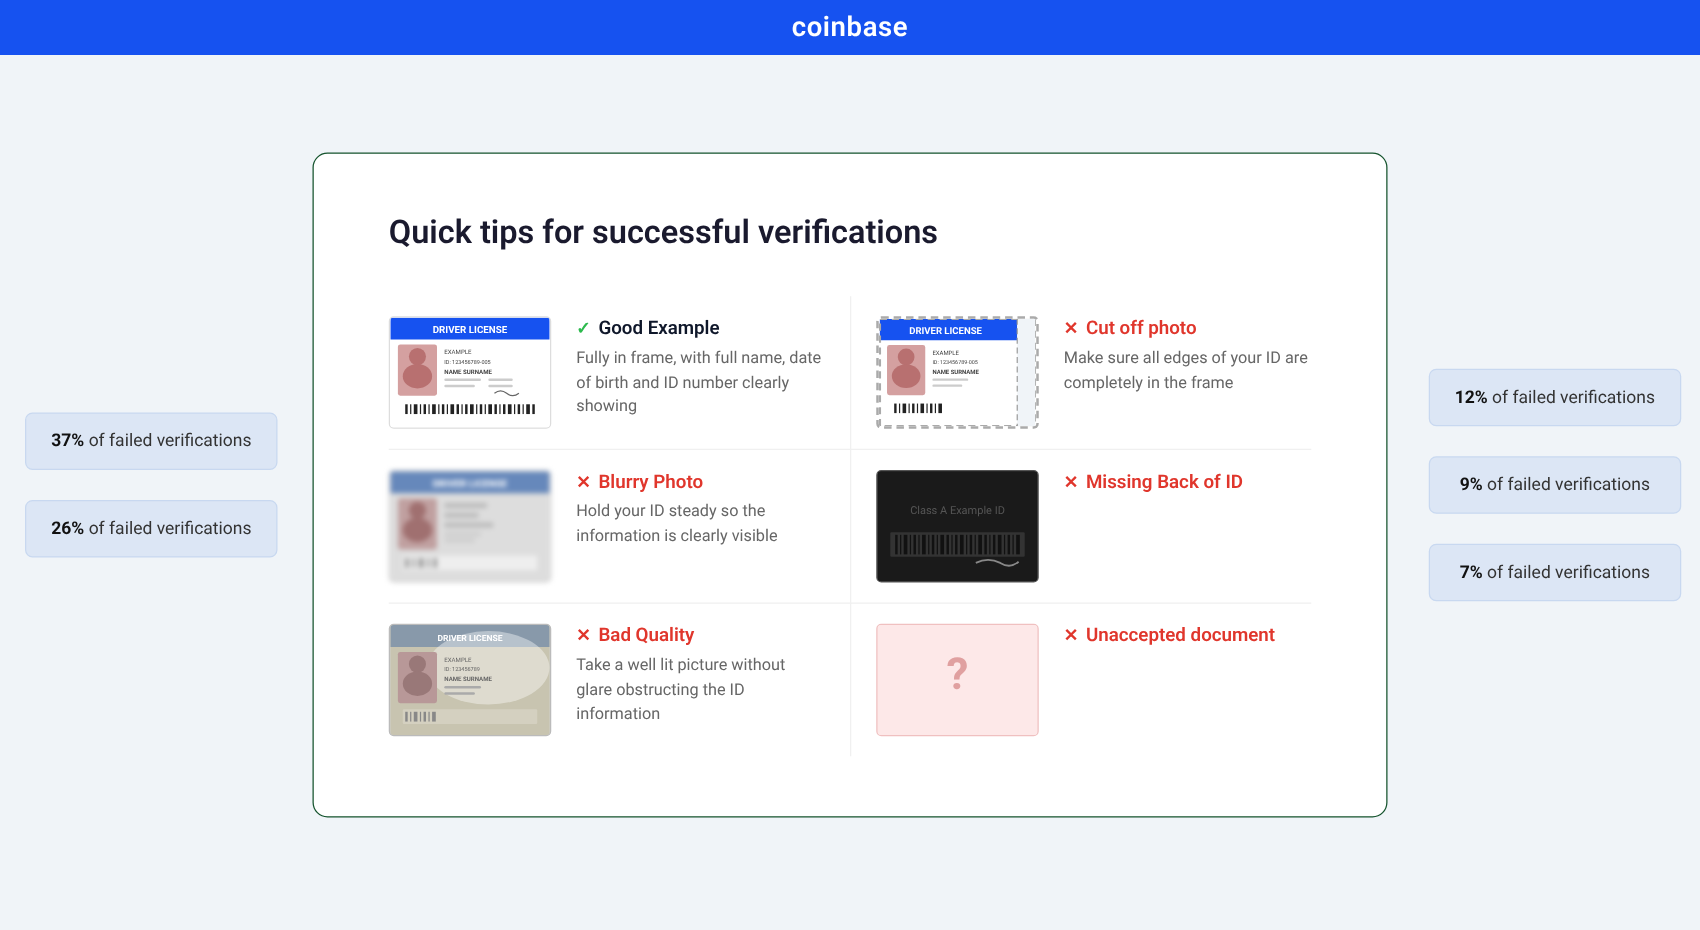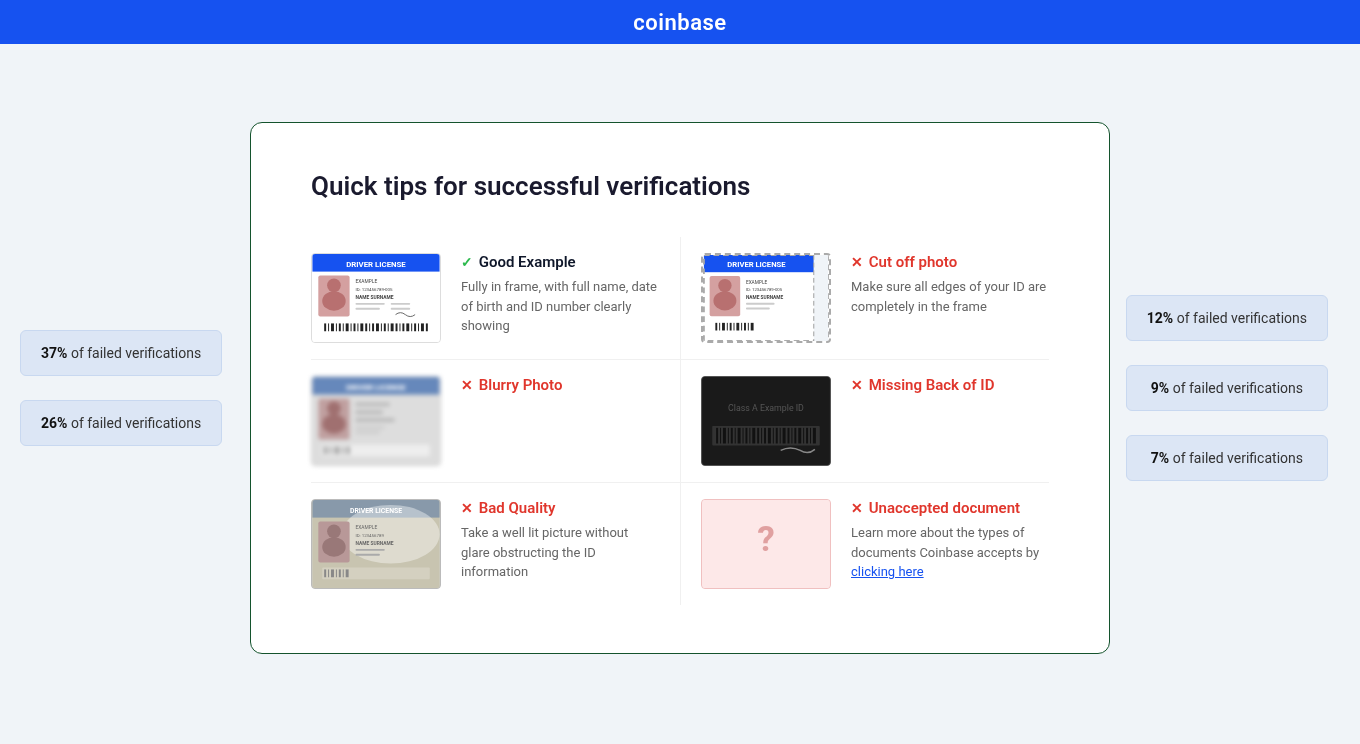--- a/index.html
+++ b/index.html
@@ -40,21 +40,21 @@
       position: absolute;
       left: 20px;
       top: 50%;
       transform: translateY(-50%);
       display: flex;
       flex-direction: column;
       gap: 24px;
     }
     .side-badges-right {
       position: absolute;
-      right: 32px;
+      right: 15px;
       top: 50%;
       transform: translateY(-50%);
       display: flex;
       flex-direction: column;
       gap: 24px;
     }
     .side-badge {
       background: #dce6f5;
       border: 1px solid #c8d8f0;
       border-radius: 6px;
@@ -337,20 +337,21 @@
             <rect x="23" y="71" width="4" height="8" fill="#999"></rect>
             <rect x="30" y="71" width="2" height="8" fill="#999"></rect>
             <rect x="35" y="71" width="3" height="8" fill="#999"></rect>
           </svg>
         </div>
         <div class="tip-content">
           <div class="tip-label">
             <span class="tip-label-icon bad">✕</span>
             <span class="tip-label-text bad">Blurry Photo</span>
           </div>
+          <p class="tip-desc">Hold your ID steady so the information is clearly visible</p>
         </div>
       </div>
 
       <div class="tip-row">
         <div class="id-card-img id-missingback">
           <svg class="id-card-inner" viewBox="0 0 130 90" xmlns="http://www.w3.org/2000/svg">
             <rect width="130" height="90" fill="#1a1a1a"></rect>
             <text x="65" y="35" text-anchor="middle" fill="#555" font-size="9">Class A Example ID</text>
 
             <rect x="10" y="50" width="110" height="20" fill="#333" rx="1"></rect>
@@ -433,24 +434,20 @@
           <svg class="id-card-inner" viewBox="0 0 130 90" xmlns="http://www.w3.org/2000/svg">
             <rect width="130" height="90" fill="#fde8e8"></rect>
             <text x="65" y="52" text-anchor="middle" fill="#e0a0a0" font-size="36" font-weight="bold">?</text>
           </svg>
         </div>
         <div class="tip-content">
           <div class="tip-label">
             <span class="tip-label-icon bad">✕</span>
             <span class="tip-label-text bad">Unaccepted document</span>
           </div>
-          <p class="tip-desc">
-            <span>Learn more about the types of documents Coinbase accepts by</span>
-            <a href="#">clicking here</a>
-          </p>
         </div>
       </div>
 
     </div>
   </div>
 
   <div class="side-badges-right">
     <div class="side-badge">
       <strong>12%</strong>
       <span>of failed verifications</span>

